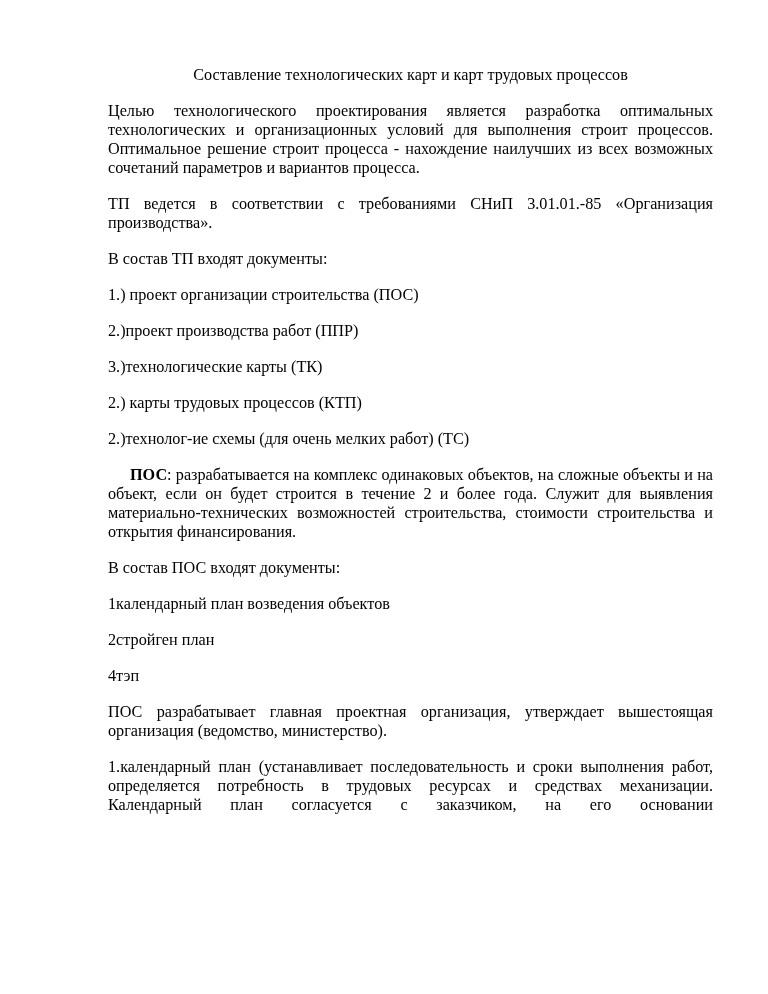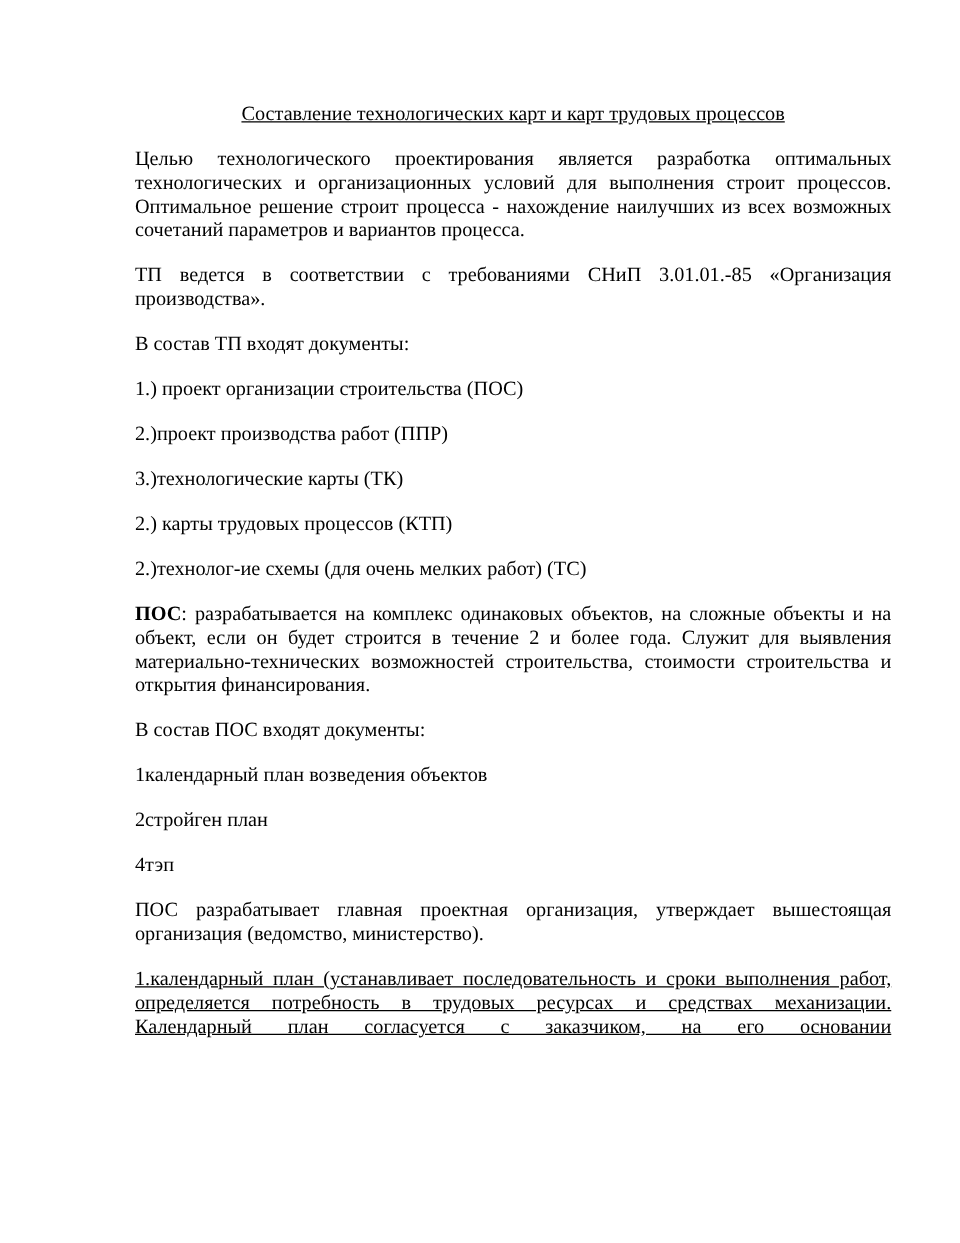--- a/index.html
+++ b/index.html
@@ -18,39 +18,37 @@
   .page {
     position: absolute;
     left: 108px;
     top: 66px;
     width: 605px;
     font-size: 16.2px;
     line-height: 19px;
   }
   .title {
     text-align: center;
-    margin: 16px 0 17px 0;
+    margin: 0 0 17px 0;
     font-weight: normal;
     font-size: 16.2px;
     line-height: 19px;
-    text-decoration: underline;
   }
   p {
     margin: 0 0 17px 0;
   }
   .just {
     text-align: justify;
     text-align-last: left;
   }
   .just-full {
     text-align: justify;
     text-align-last: justify;
-    text-decoration: underline;
   }
-  b { font-weight: bold; }
+  b { font-weight: bold; margin-left: 22px; }
 </style>
 </head>
 <body>
 
 <div class="page">
   <p class="title">Составление технологических карт и карт трудовых процессов</p>
 
   <p class="just">Целью технологического проектирования является разработка оптимальных технологических и организационных условий для выполнения строит процессов. Оптимальное решение строит процесса - нахождение наилучших из всех возможных сочетаний параметров и вариантов процесса.</p>
 
   <p class="just">ТП ведется в соответствии с требованиями СНиП 3.01.01.-85 «Организация производства».</p>

